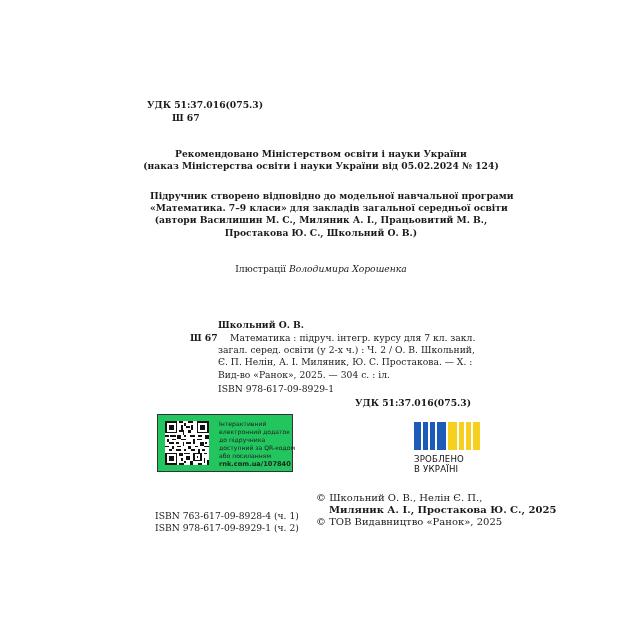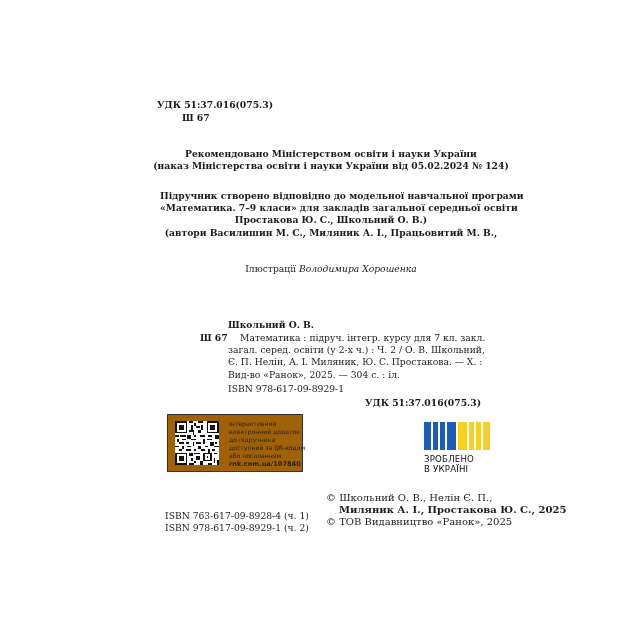--- a/index.html
+++ b/index.html
@@ -1,39 +1,39 @@
 <!DOCTYPE html>
 <html><head>
   <meta charset="utf-8">
   <style>
     html, body { margin: 0; padding: 0; background: #ffffff; }
     body {
       width: 630px; height: 630px; position: relative; overflow: hidden;
       font-family: "DejaVu Serif", "Liberation Serif", serif;
       color: #1a1a1a;
     }
-    .abs { position: absolute; margin-left: 10px; }
+    .abs { position: absolute; }
     .t { font-size: 9.2px; line-height: 12.2px; white-space: nowrap; }
     .b { font-weight: bold; }
     .center { text-align: center; }
     .udk-top { left: 147px; top: 99px; }
     .shch-top { left: 172px; top: 112px; }
     .rec { left: 140px; top: 148px; width: 362px; }
     .desc { left: 150px; top: 190px; width: 342px; }
     .illus { left: 150px; top: 263px; width: 342px; }
     .illus i { font-style: italic; }
     .catalog-author { left: 218px; top: 319px; }
     .catalog-code { left: 190px; top: 332px; }
     .catalog-body { left: 218px; top: 332px; }
     .catalog-isbn { left: 218px; top: 383px; }
     .catalog-udk { left: 355px; top: 397px; }
 
     .qr-box {
       left: 157px; top: 414px; width: 136px; height: 58px;
-      border: 1px solid #333; box-sizing: border-box; background: #a16207;
+      border: 1px solid #333; box-sizing: border-box; background: #22c55e;
     }
     .qr-code { position: absolute; left: 7px; top: 6px; width: 44px; height: 44px; }
     .qr-text {
       position: absolute; left: 61px; top: 5px;
       font-family: "DejaVu Sans", "Liberation Sans", sans-serif;
       font-size: 6.1px; line-height: 8px; color: #222; white-space: nowrap;
     }
     .qr-text .link { font-weight: bold; font-size: 6.6px; }
 
     .ua-logo { left: 414px; top: 422px; width: 66px; height: 52px; }
@@ -58,22 +58,22 @@
 <div class="abs t b shch-top">Ш 67</div>
 
 <div class="abs t b center rec">
   <div>Рекомендовано Міністерством освіти і науки України</div>
   <div>(наказ Міністерства освіти і науки України від 05.02.2024 № 124)</div>
 </div>
 
 <div class="abs t b center desc">
   <div>Підручник створено відповідно до модельної навчальної програми</div>
   <div>«Математика. 7–9 класи» для закладів загальної середньої освіти</div>
+  <div>(автори Василишин М. С., Миляник А. І., Працьовитий М. В.,</div>
   <div>Простакова Ю. С., Школьний О. В.)</div>
-  <div>(автори Василишин М. С., Миляник А. І., Працьовитий М. В.,</div>
 </div>
 
 <div class="abs t center illus">
   <span>Ілюстрації</span>
   <i>Володимира Хорошенка</i>
 </div>
 
 <div class="abs t b catalog-author">Школьний О. В.</div>
 <div class="abs t b catalog-code">Ш 67</div>
 <div class="abs t catalog-body">

